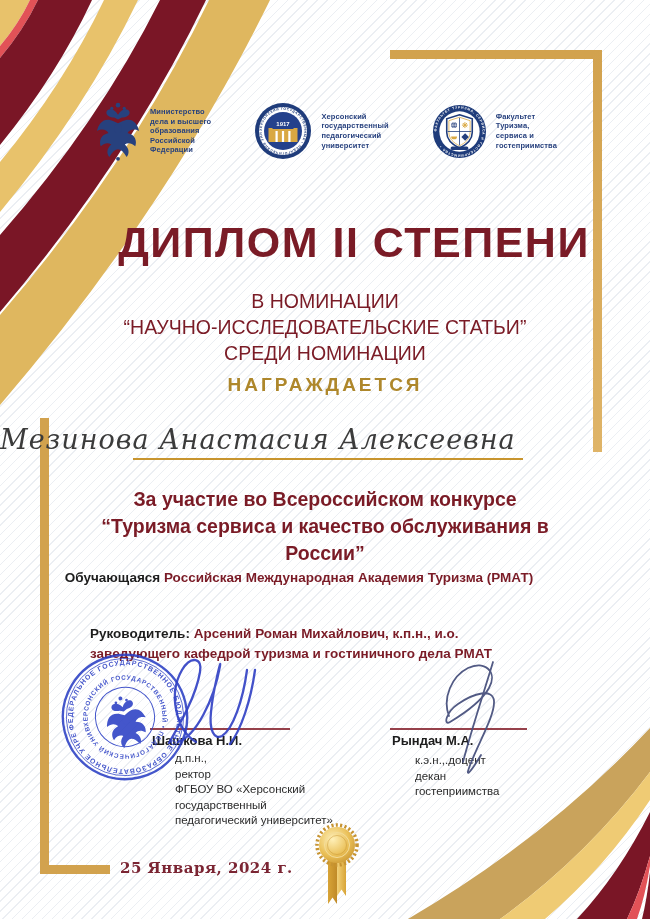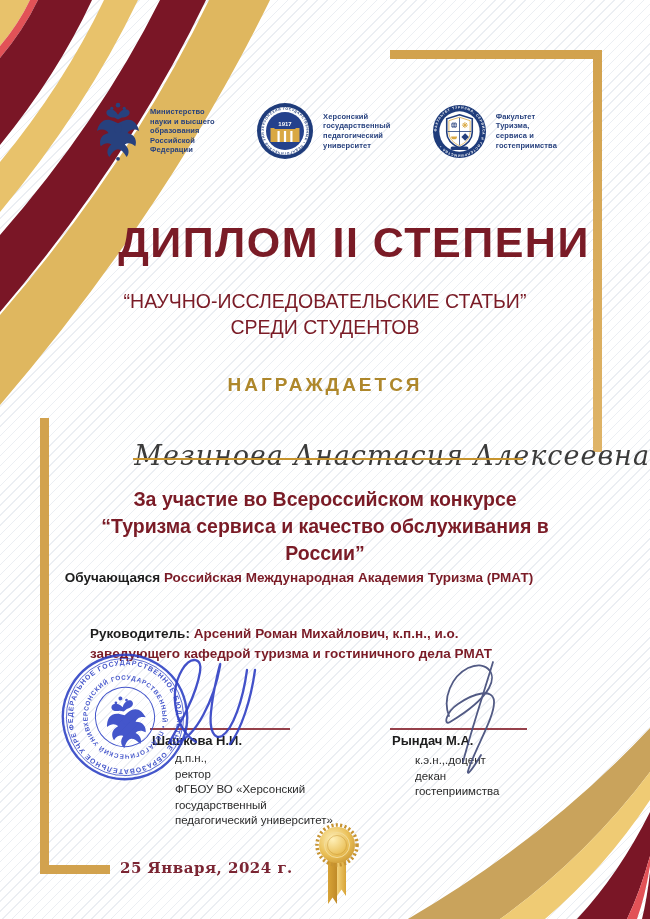--- a/index.html
+++ b/index.html
@@ -17,21 +17,21 @@
   .logo-cluster{display:flex;align-items:center;gap:9px;}
   .logo-label{font-size:7.5px;font-weight:bold;color:#27417E;line-height:9.6px;letter-spacing:.1px;}
 
   
   .title{left:0;top:218px;width:650px;text-align:center;font-size:43px;font-weight:bold;
          color:#7A1B26;letter-spacing:1.5px;margin-left:29px;}
   .nomination{left:0;top:288px;width:650px;text-align:center;color:#7A1B26;
               font-size:19.5px;line-height:26px;font-weight:500;}
   .awarded{left:0;top:374px;width:650px;text-align:center;color:#AE872B;
            font-size:19px;font-weight:bold;letter-spacing:3px;}
-  .recipient{left:0;top:440px;width:650px;text-align:right;color:#3b3b3b;
+  .recipient{left:0;top:424px;width:650px;text-align:left;color:#3b3b3b;
              font-family:"DejaVu Serif",serif;font-style:italic;font-size:27px;letter-spacing:1px;}
   .rule{left:133px;top:458px;width:390px;height:2px;background:#C8952F;}
   .citation{left:0;top:486px;width:650px;text-align:center;color:#7A1B26;
             font-size:19.5px;line-height:27px;font-weight:bold;}
   .affiliation{left:0;top:570px;width:598px;text-align:center;font-size:13.5px;font-weight:bold;color:#1d1d1d;}
   .affiliation .val{color:#7A1B26;}
   .supervisor{left:90px;top:624px;width:470px;font-size:13.5px;font-weight:bold;line-height:20px;color:#7A1B26;text-align:left;}
   .supervisor .lbl{color:#1d1d1d;}
 
   
@@ -89,21 +89,21 @@
             <circle cx="17.5" cy="8.5" r="1.7"></circle>
             <circle cx="30.5" cy="8.5" r="1.7"></circle>
           <path d="M24 15 C20 8 13 8 12 12 C11 16 16 18 20 18 L24 20 L28 18 C32 18 37 16 36 12 C35 8 28 8 24 15 Z"></path>
           <path d="M20 22 C10 17 4 23 2 32 C8 29 12 31 14 34 C6 36 4 42 6 48 C10 44 14 44 17 46 C12 50 12 56 15 59 C18 54 21 51 24 51 C27 51 30 54 33 59 C36 56 36 50 31 46 C34 44 38 44 42 48 C44 42 42 36 34 34 C36 31 40 29 46 32 C44 23 38 17 28 22 L24 24 Z"></path>
           <rect x="20.5" y="25" width="7" height="9" rx="2.5"></rect>
           <circle cx="24" cy="61" r="2"></circle>
         </g>
       </svg>
       <div class="logo-label">
         <div>Министерство</div>
-        <div>науки и высшего</div>
+        <div>дела и высшего</div>
         <div>образования</div>
         <div>Российской</div>
         <div>Федерации</div>
       </div>
     </div>
 
     <div class="logo-cluster">
       <svg width="58" height="58" viewBox="0 0 58 58">
         <defs>
           <path id="uniRing" d="M29 29 m-21.3 0 a21.3 21.3 0 1 1 42.6 0 a21.3 21.3 0 1 1 -42.6 0"></path>
@@ -166,22 +166,23 @@
         <div>Туризма,</div>
         <div>сервиса и</div>
         <div>гостеприимства</div>
       </div>
     </div>
   </div>
 
   <div class="abs title">ДИПЛОМ II СТЕПЕНИ</div>
 
   <div class="abs nomination">
+    <div>В НОМИНАЦИИ</div>
     <div>“НАУЧНО-ИССЛЕДОВАТЕЛЬСКИЕ СТАТЬИ”</div>
-    <div>СРЕДИ СТУДЕНТОВ</div>
+    <div>СРЕДИ НОМИНАЦИИ</div>
   </div>
 
   <div class="abs awarded">НАГРАЖДАЕТСЯ</div>
 
   <div class="abs recipient">Мезинова Анастасия Алексеевна</div>
   <div class="abs rule"></div>
 
   <div class="abs citation">
     <div>За участие во Всероссийском конкурсе</div>
     <div>“Туризма сервиса и качество обслуживания в</div>

